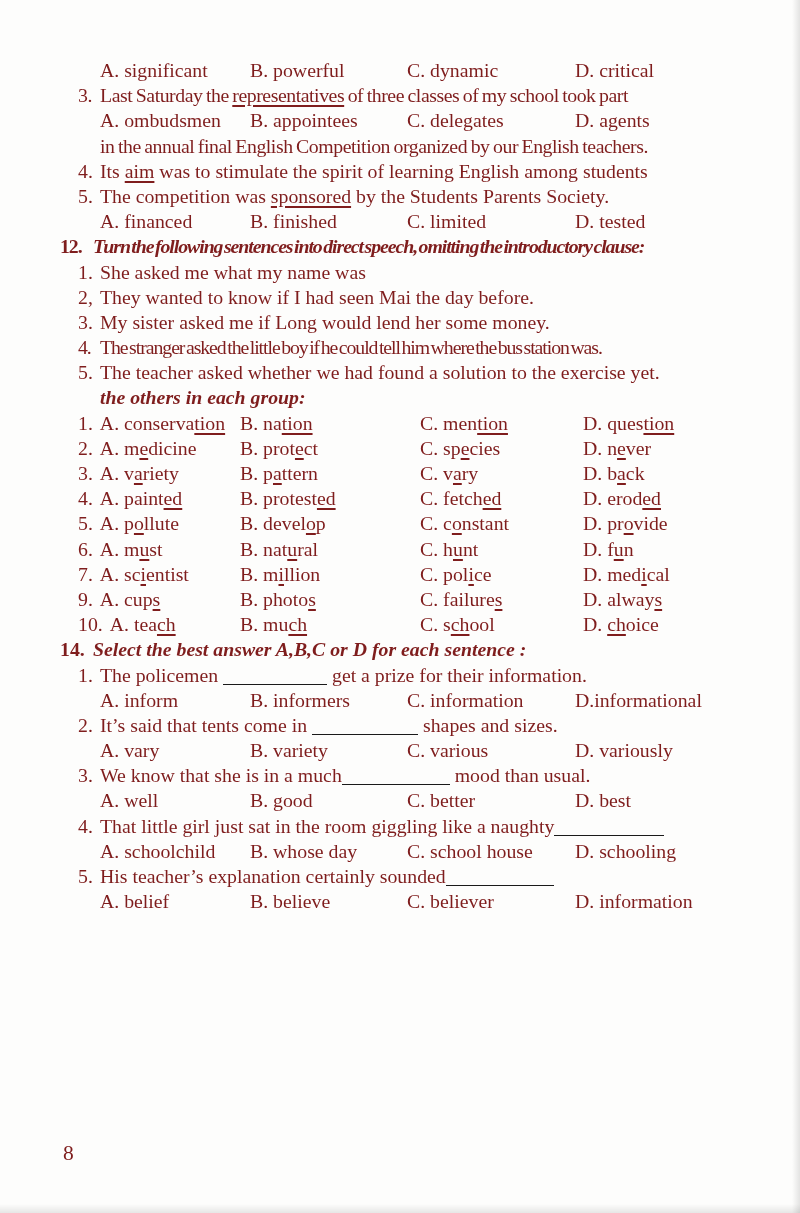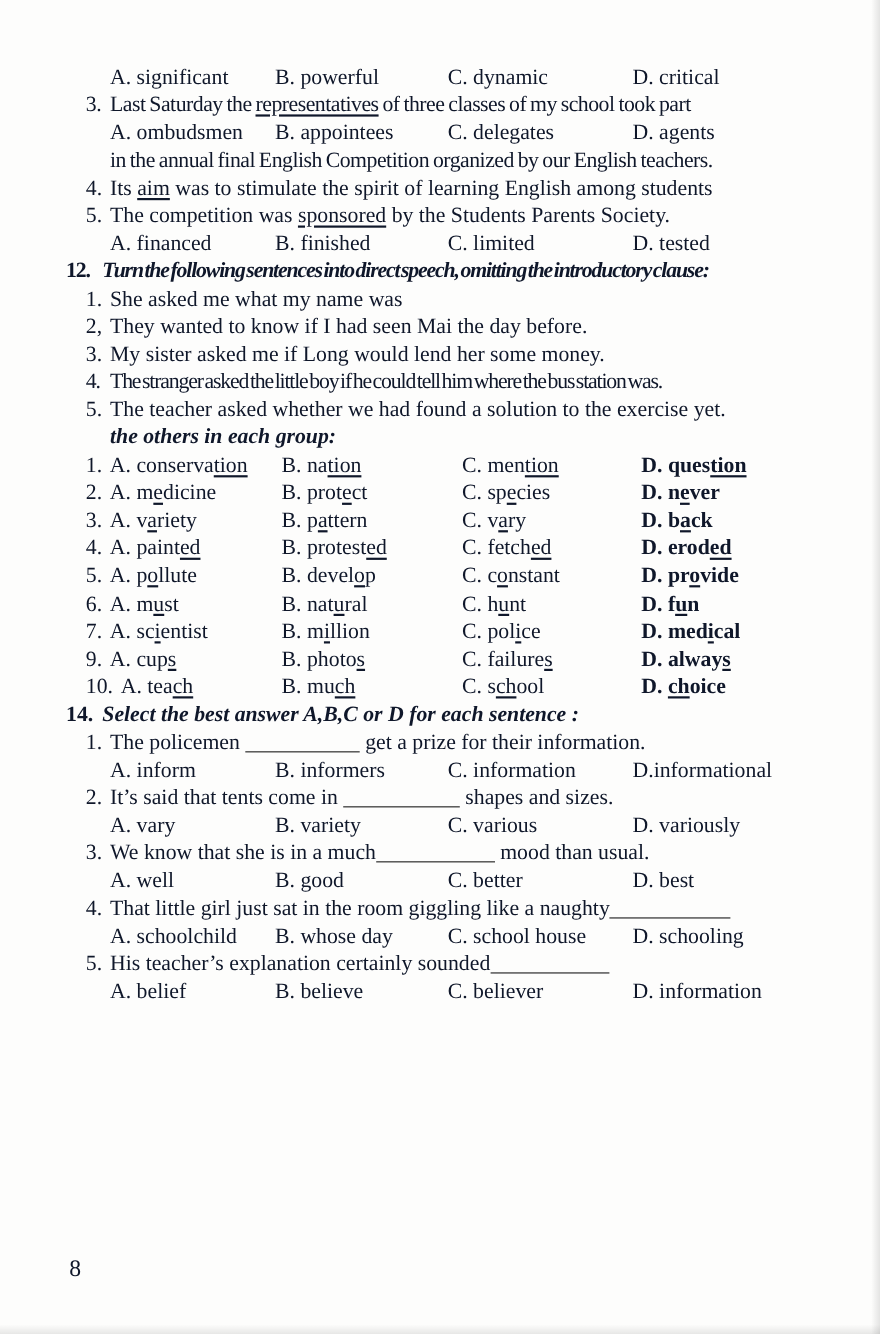--- a/index.html
+++ b/index.html
@@ -2,21 +2,21 @@
 <html><head>
 <meta charset="utf-8">
 <style>
   html,body { margin:0; padding:0; background:#e9e9e9; }
   .page {
     position:relative;
     width:800px; height:1213px;
     margin:0 auto;
     background:#fdfdfc;
     font-family:"Liberation Serif", serif;
-    color:#0f172a;
+    color:#7f1d1d;
     overflow:hidden;
   }
   .content {
     position:absolute; left:60px; top:58px; width:690px;
   }
   .row {
     position:relative;
     height:25.2px; line-height:25.2px;
     font-size:19.8px;
     white-space:nowrap;
@@ -28,23 +28,23 @@
   
   .opts > .cell { position:absolute; top:0; }
   .opts > .c0 { left:40px; }
   .opts > .c1 { left:190px; }
   .opts > .c2 { left:347px; }
   .opts > .c3 { left:515px; }
   
   .pron { padding-left:18px; }
   .pron > .num { margin-right:7px; }
   .pron > .pc1, .pron > .pc2, .pron > .pc3 { position:absolute; top:0; }
-  .pron > .pc1 { left:196px; }
+  .pron > .pc1 { left:180px; }
   .pron > .pc2 { left:360px; }
-  .pron > .pc3 { left:523px;font-weight:bold; }
+  .pron > .pc3 { left:523px; }
   
   .heading { font-weight:700; }
   .heading > .num { display:inline-block; width:33px; font-style:normal; }
   .heading .htext { font-style:italic; }
   .headcont { font-weight:700; font-style:italic; padding-left:40px; }
   
   .t1 { letter-spacing:-0.45px; word-spacing:-1px; }
   .t2 { letter-spacing:-1.05px; word-spacing:-2.4px; }
   
   .u {

